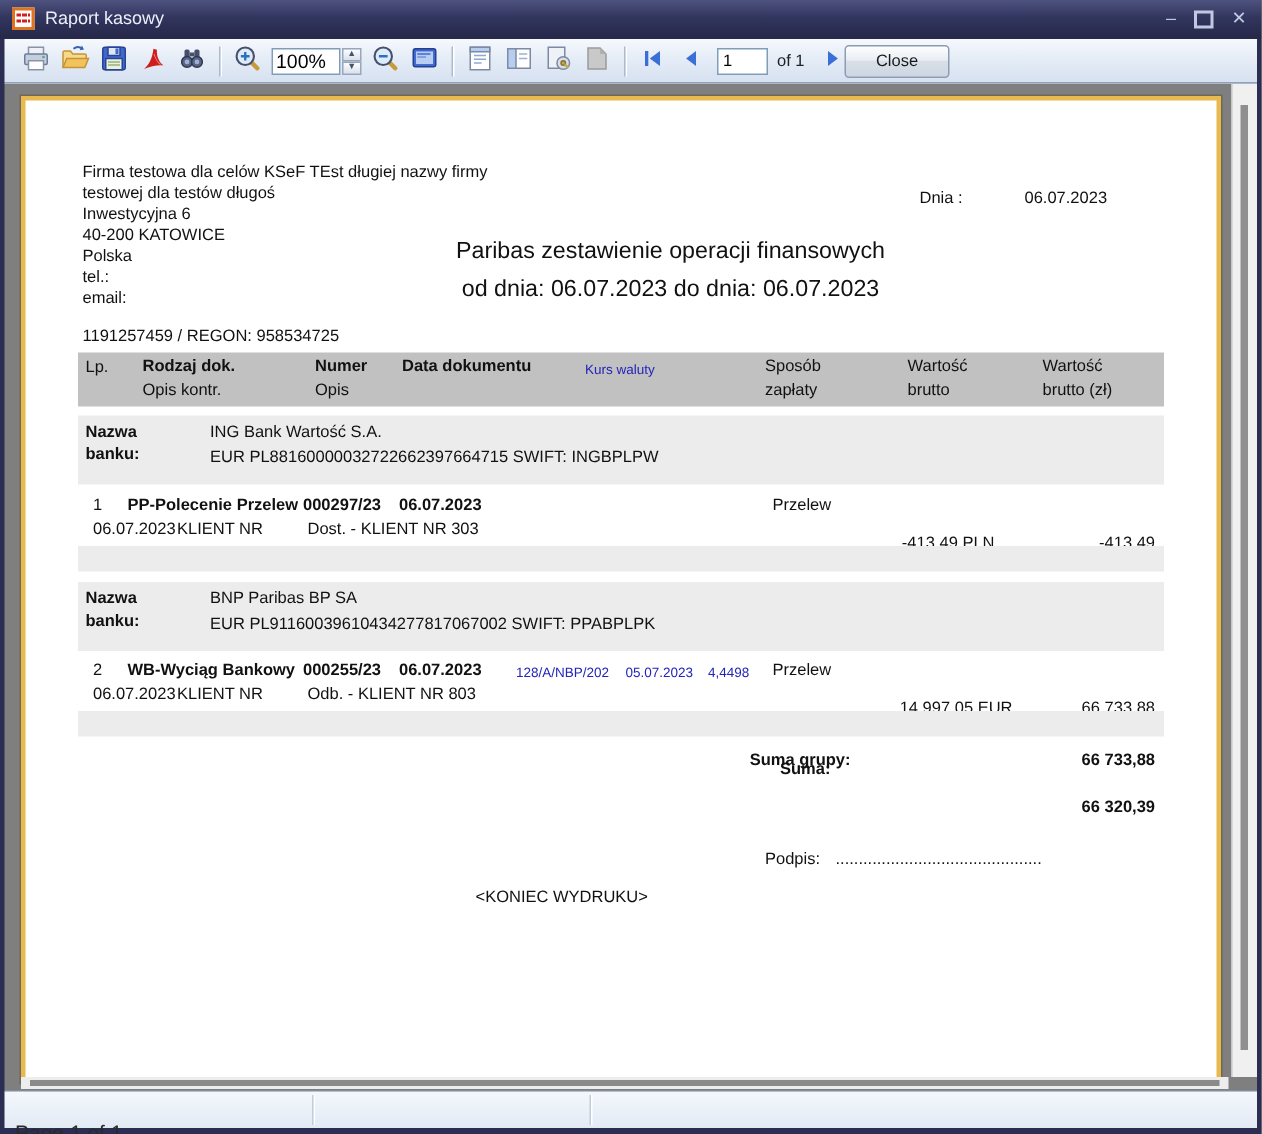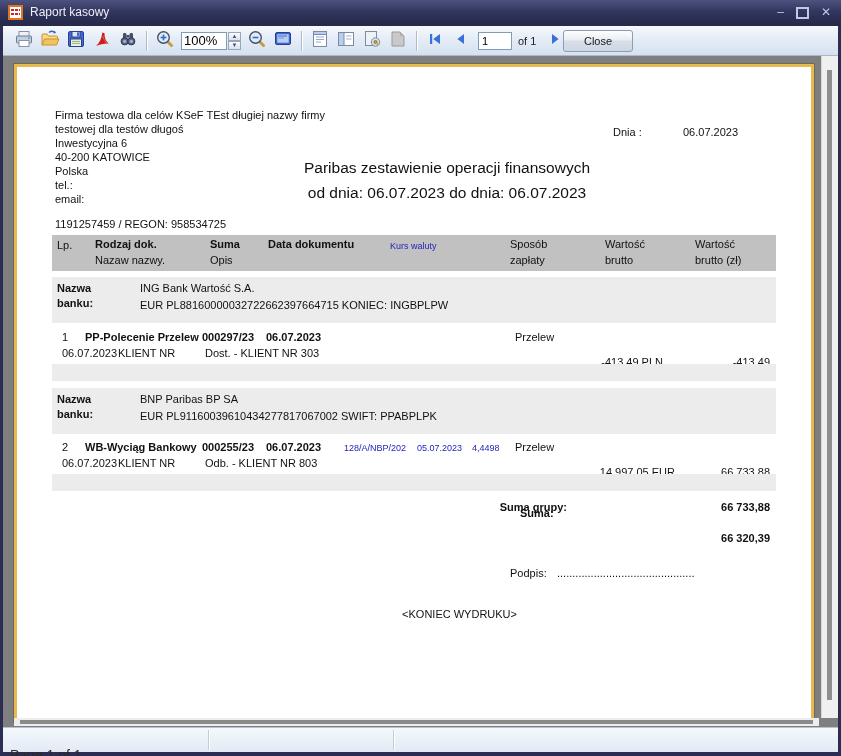--- a/index.html
+++ b/index.html
@@ -263,38 +263,38 @@
       <span class="t11" style="left:666px;top:59px">06.07.2023</span>
 
       <span class="rtitle" style="left:110px;top:92px;width:640px">Paribas zestawienie operacji finansowych</span>
       <span class="rtitle" style="left:110px;top:117px;width:640px">od dnia: 06.07.2023 do dnia: 06.07.2023</span>
 
       <span class="t11" style="left:38px;top:151px">1191257459 / REGON: 958534725</span>
 
       <div class="hband" style="left:35px;top:168px;width:724px;height:36px">
         <span class="t11" style="left:5px;top:4px">Lp.</span>
         <span class="t11b" style="left:43px;top:3px">Rodzaj dok.</span>
-        <span class="t11" style="left:43px;top:19px">Nazaw nazwy.</span>
-        <span class="t11b" style="left:158px;top:3px">Suma</span>
+        <span class="t11" style="left:43px;top:19px">Opis kontr.</span>
+        <span class="t11b" style="left:158px;top:3px">Numer</span>
         <span class="t11" style="left:158px;top:19px">Opis</span>
         <span class="t11b" style="left:216px;top:3px">Data dokumentu</span>
         <span class="blue9" style="left:338px;top:6px">Kurs waluty</span>
         <span class="t11" style="left:458px;top:3px">Sposób</span>
         <span class="t11" style="left:458px;top:19px">zapłaty</span>
         <span class="t11" style="left:553px;top:3px">Wartość</span>
         <span class="t11" style="left:553px;top:19px">brutto</span>
         <span class="t11" style="left:643px;top:3px">Wartość</span>
         <span class="t11" style="left:643px;top:19px">brutto (zł)</span>
       </div>
 
       <div class="band" style="left:35px;top:210px;width:724px;height:46px">
         <span class="t11b" style="left:5px;top:5px">Nazwa</span>
         <span class="t11b" style="left:5px;top:20px">banku:</span>
         <span class="t11" style="left:88px;top:5px">ING Bank Wartość S.A.</span>
-        <span class="t11" style="left:88px;top:22px">EUR PL88160000032722662397664715 KONIEC: INGBPLPW</span>
+        <span class="t11" style="left:88px;top:22px">EUR PL88160000032722662397664715 SWIFT: INGBPLPW</span>
       </div>
 
       <div style="left:35px;top:261px;width:724px;height:36px">
         <span class="t11" style="left:10px;top:3px">1</span>
         <span class="t11b" style="left:33px;top:3px">PP-Polecenie Przelew</span>
         <span class="t11b" style="left:150px;top:3px">000297/23</span>
         <span class="t11b" style="left:214px;top:3px">06.07.2023</span>
         <span class="t11" style="left:463px;top:3px">Przelew</span>
         <span class="t11 rright" style="left:490px;top:3px;width:121px">-413,49 PLN</span>
         <span class="t11 rright" style="left:600px;top:3px;width:118px">-413,49</span>
@@ -335,21 +335,21 @@
         <span class="t11b rright" style="left:350px;top:2px;width:165px">Suma grupy:</span>
         <span class="t11b rright" style="left:600px;top:2px;width:118px">66 733,88</span>
       </div>
 
       <span class="t11b" style="left:503px;top:440px">Suma:</span>
       <span class="t11b rright" style="left:635px;top:440px;width:118px">66 320,39</span>
 
       <span class="t11" style="left:493px;top:500px">Podpis:</span>
       <span class="t11" style="left:540px;top:500px">.............................................</span>
 
-      <span class="t11" style="left:300px;top:541px;width:200px;text-align:right">&lt;KONIEC WYDRUKU&gt;</span>
+      <span class="t11" style="left:300px;top:525px;width:200px;text-align:left">&lt;KONIEC WYDRUKU&gt;</span>
     </div>
   </div>
 
   <div class="vscroll">
     <div class="vthumb"></div>
   </div>
   <div class="hscroll">
     <div class="hthumb"></div>
   </div>
   <div class="statusbar">

